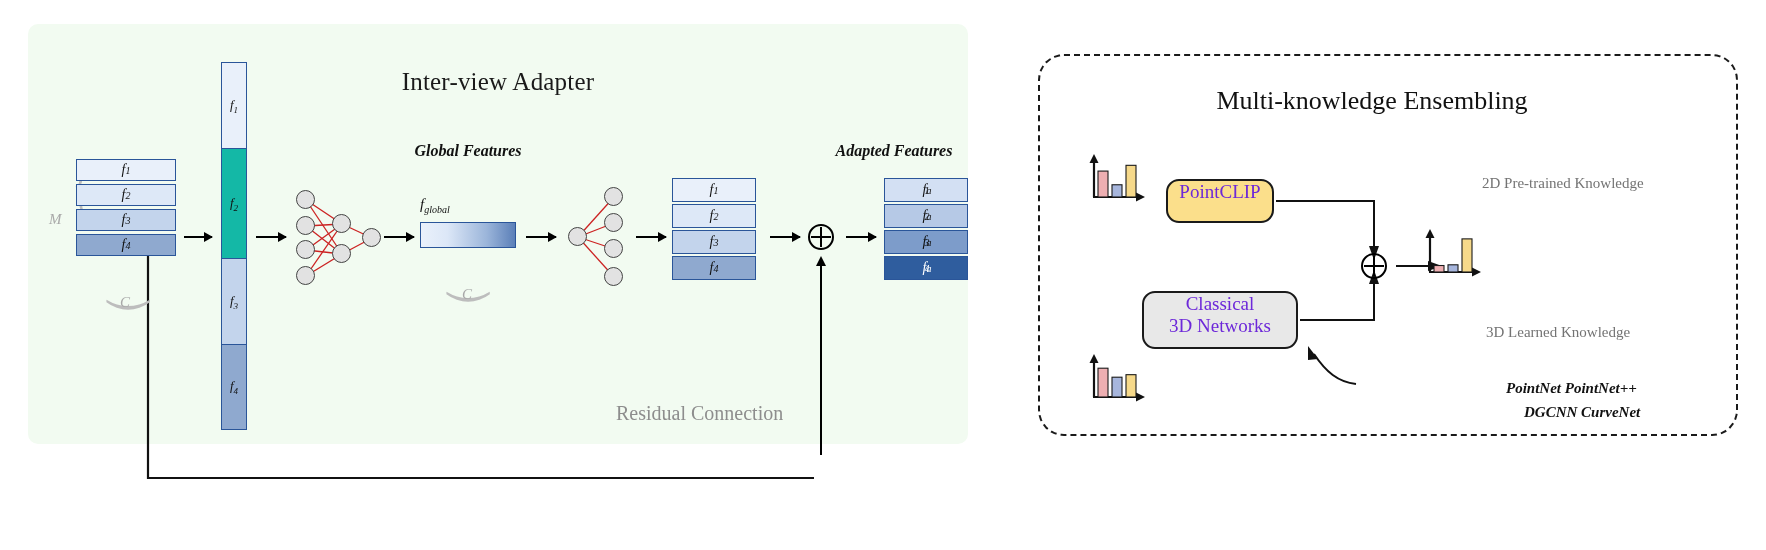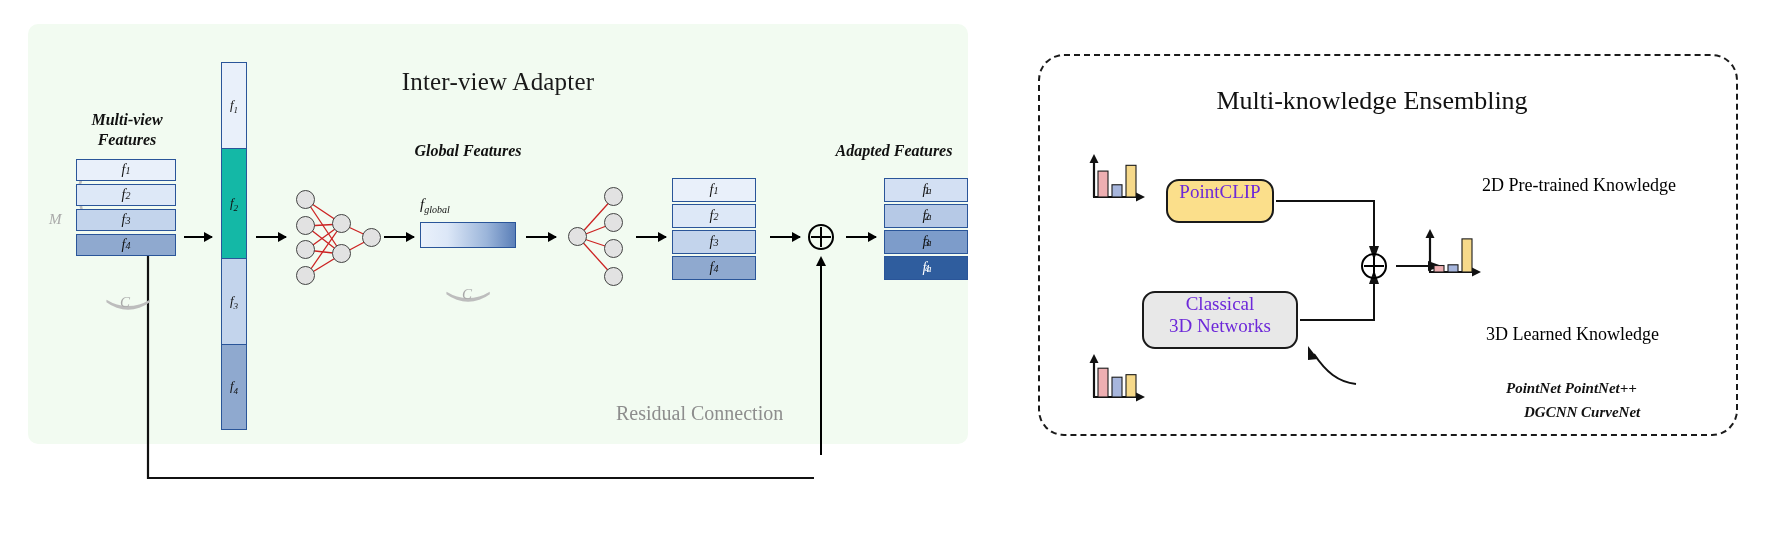--- a/index.html
+++ b/index.html
@@ -143,21 +143,21 @@
   #box-pointclip {
     left:1158px; top:179px; width:108px; height:44px;
     background:#fbdf8b; font-size:19px;
   }
   #box-3dnet {
     left:1134px; top:291px; width:156px; height:58px;
     background:#e8e8e8; font-size:19px;
   }
 
   .knowledge-lbl {
-    position:absolute; color:#000000; font-size:18px;
+    position:absolute; color:#737373; font-size:15px;
     font-family:"Liberation Serif", serif;
   }
   .net-list {
     position:absolute; font-style:italic; font-weight:bold; color:#111;
     font-size:15px; font-family:"Liberation Serif", serif; line-height:1.6;
   }
 
   
   .histo { position:absolute; }
   .histo svg { display:block; overflow:visible; }
@@ -171,24 +171,20 @@
 
   <div id="left-panel">
 
     <div id="left-title">Inter-view Adapter</div>
 
     <svg id="residual">
       <polyline points="120,228 120,454 786,454" fill="none" stroke="#111" stroke-width="2.2"></polyline>
     </svg>
   </div>
 
-  <div class="lbl-italic" style="left:56px; top:110px; width:126px; font-size:16px;">
-    <div>Multi-view</div>
-    <div>Features</div>
-  </div>
 
   <div class="brace-v" style="left:58px; top:152px;">{</div>
   <div class="dim-lbl" style="left:41px; top:211px;">M</div>
 
   <div id="mv-stack">
       <div class="mv-row" style="background: rgb(233, 240, 250);">
         <span>f<sub>1</sub></span>
       </div>
       <div class="mv-row" style="background: rgb(221, 232, 247);">
         <span>f<sub>2</sub></span>

